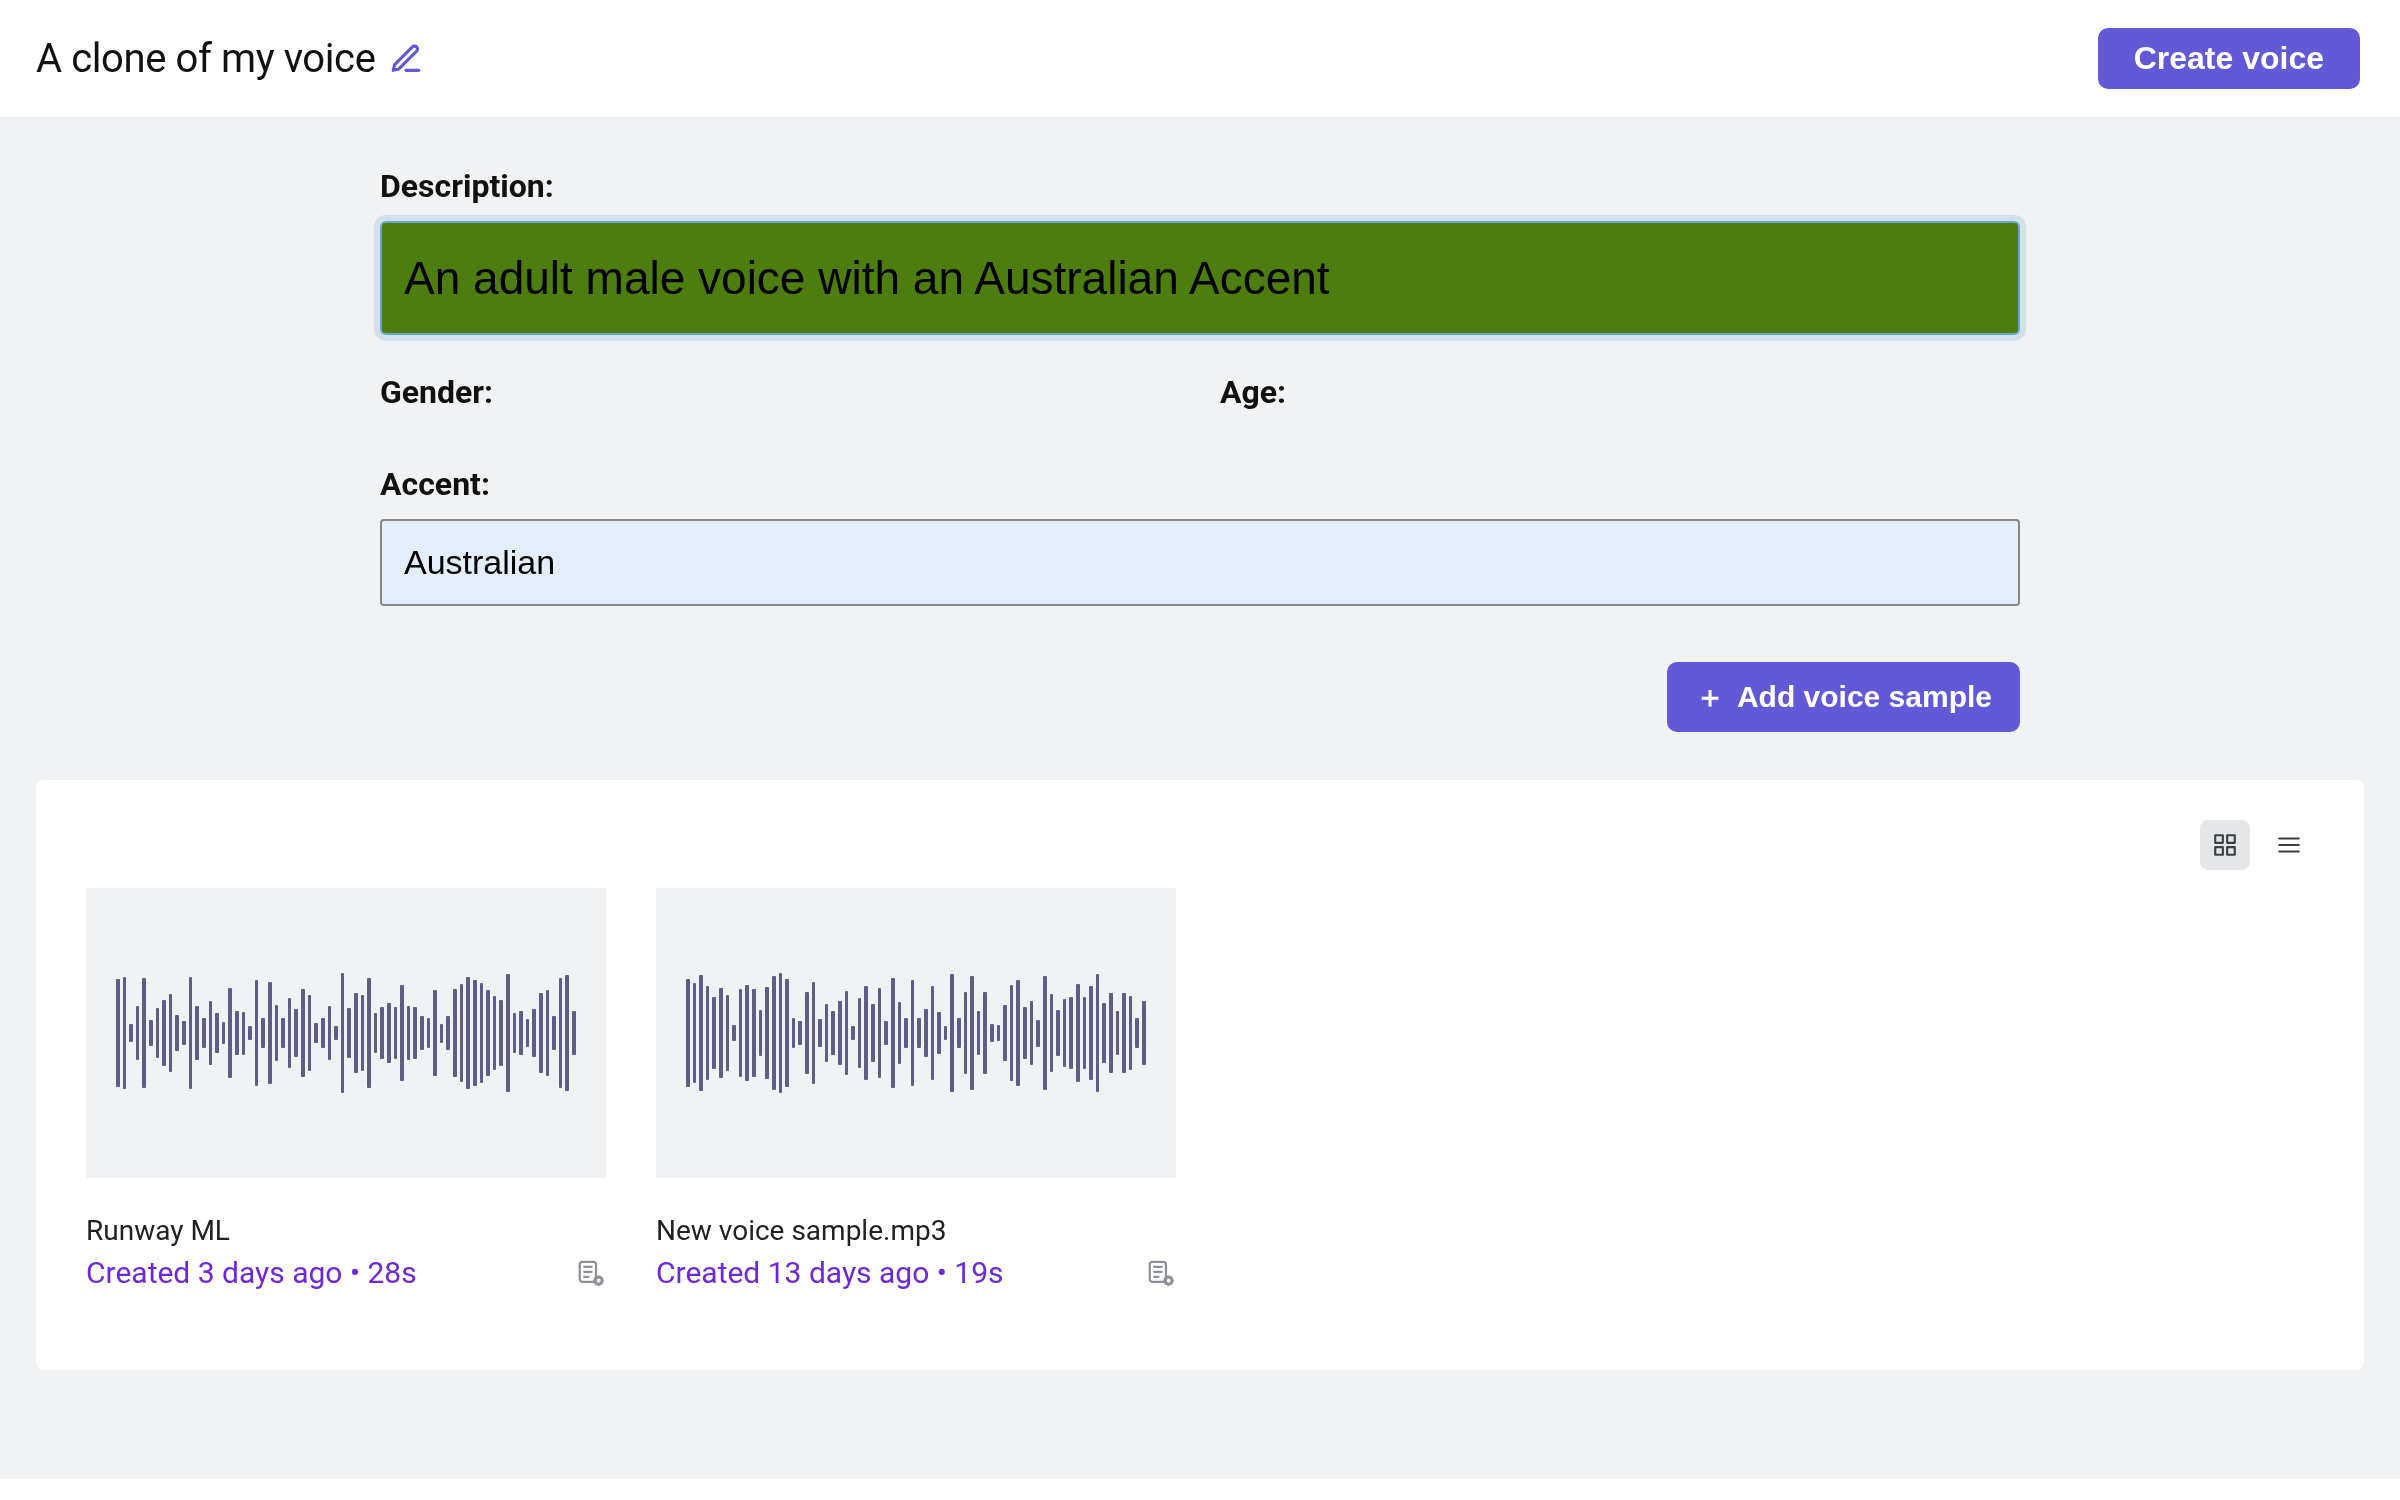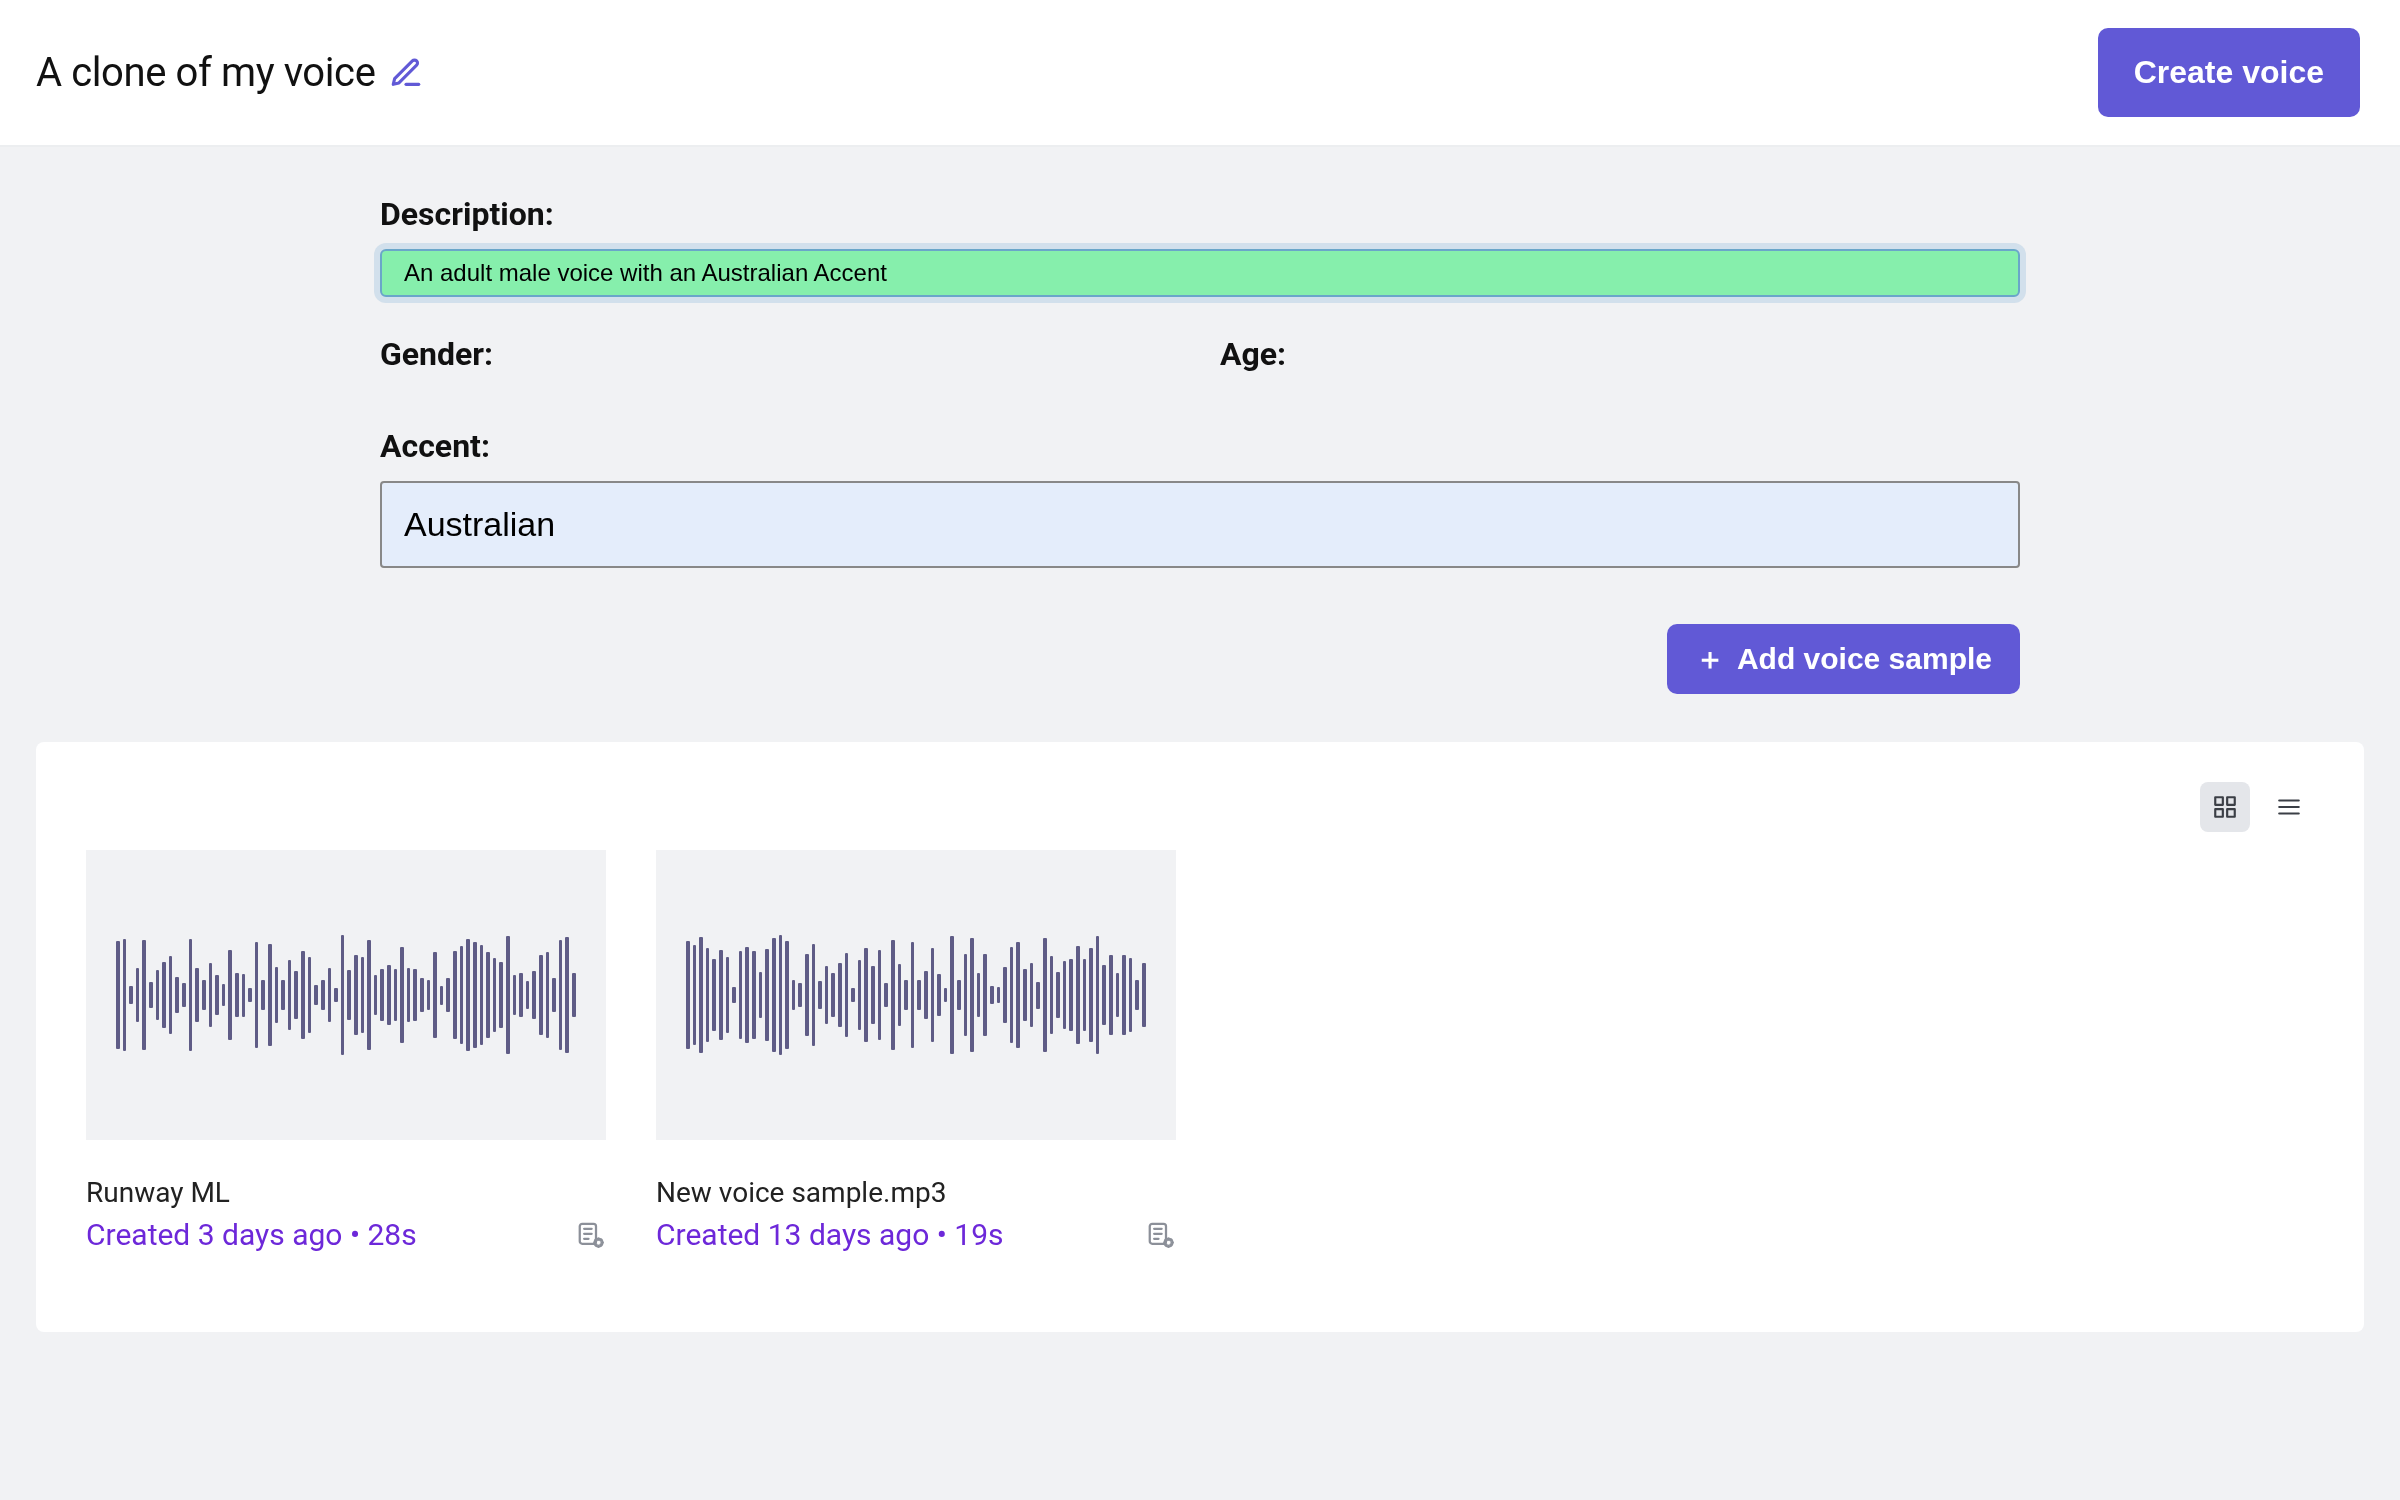--- a/index.html
+++ b/index.html
@@ -30,21 +30,21 @@
     letter-spacing: -0.01em;
   }
   .edit-icon svg { display:block; }
   .btn-primary {
     background: #6159d6;
     color: #fff;
     border: none;
     border-radius: 10px;
     font-size: 32px;
     font-weight: 700;
-    padding: 26px 36px;
+    padding: 12px 36px;
     cursor: pointer;
   }
   .btn-primary.small {
     font-size: 30px;
     padding: 18px 28px;
     display: inline-flex;
     align-items: center;
     gap: 12px;
   }
   .plus { font-size: 30px; line-height: 1; font-weight:700;}
@@ -59,25 +59,25 @@
     padding-top: 48px;
   }
   .label {
     font-size: 32px;
     font-weight: 700;
     margin-bottom: 16px;
     display: block;
   }
   .text-input {
     width: 100%;
-    font-size: 24px;
-    padding: 8px 22px;
+    font-size: 46px;
+    padding: 28px 22px;
     border: 2px solid #6aa6c9;
     border-radius: 6px;
-    background: #86efac;
+    background: #4d7c0f;
     outline: none;
     box-shadow: 0 0 0 6px rgba(120,170,210,0.25);
   }
   .select-wrap {
     position: relative;
   }
   select.select {
     width: 100%;
     font-size: 34px;
     padding: 20px 50px 20px 22px;

